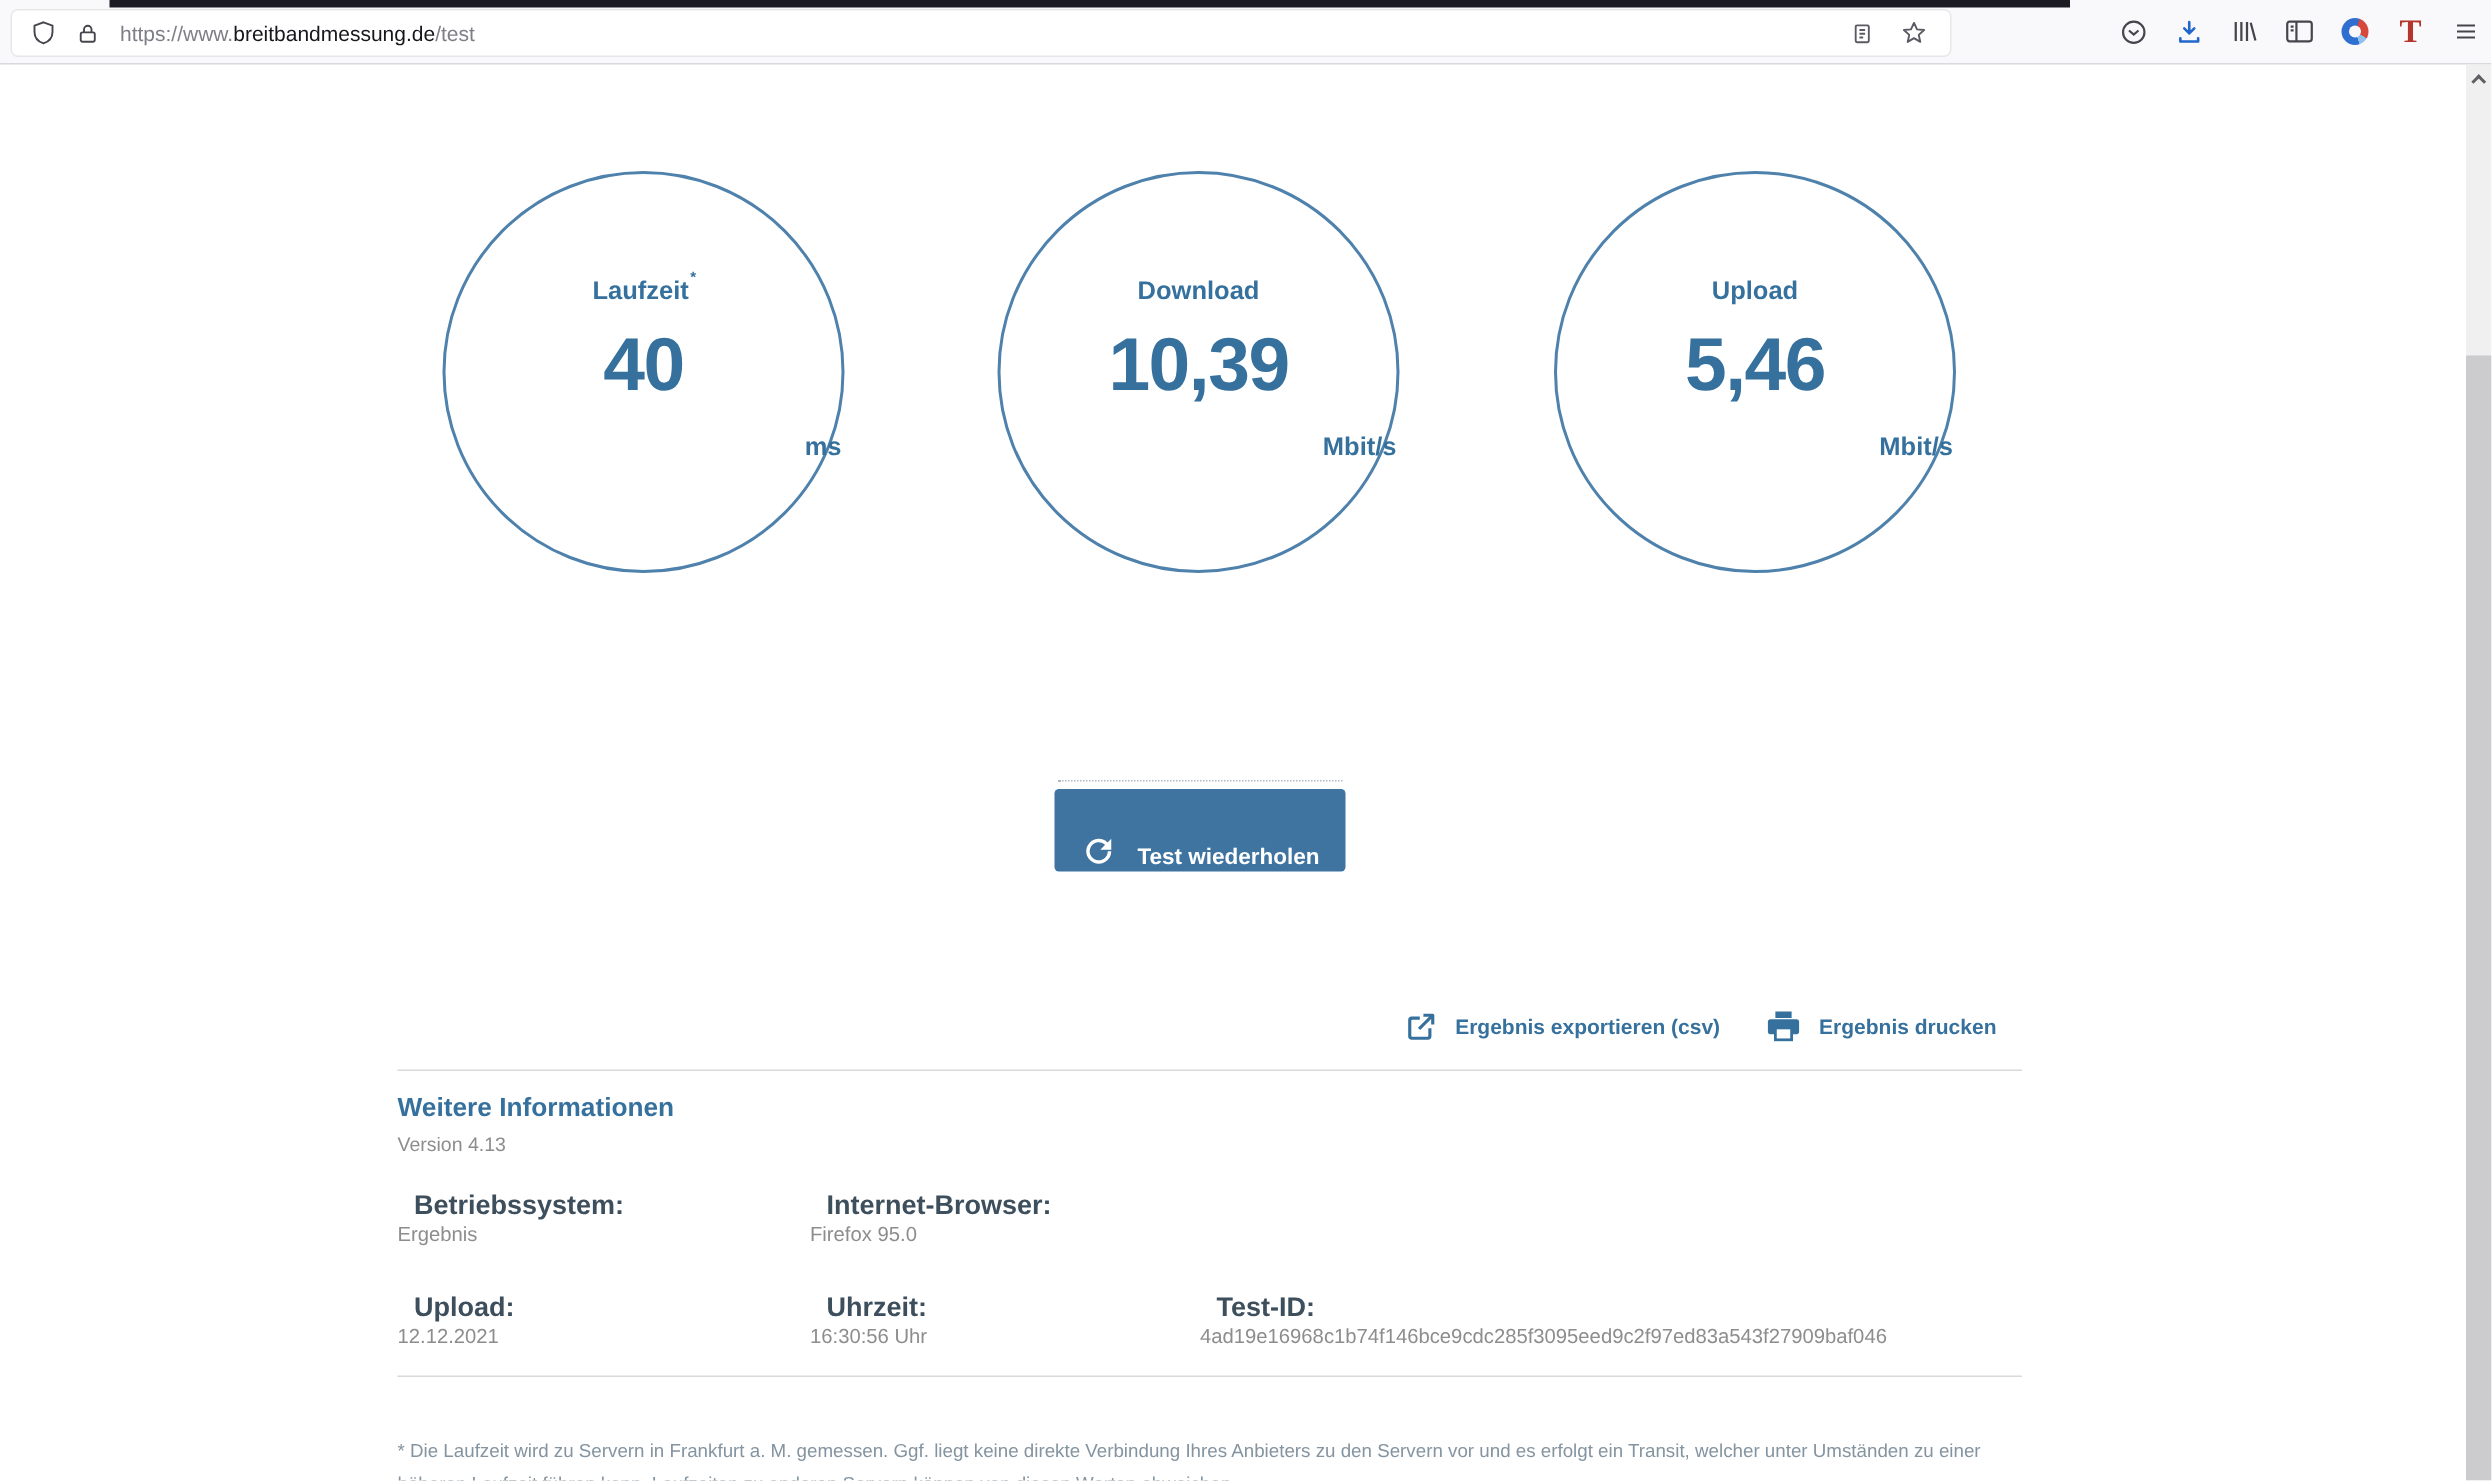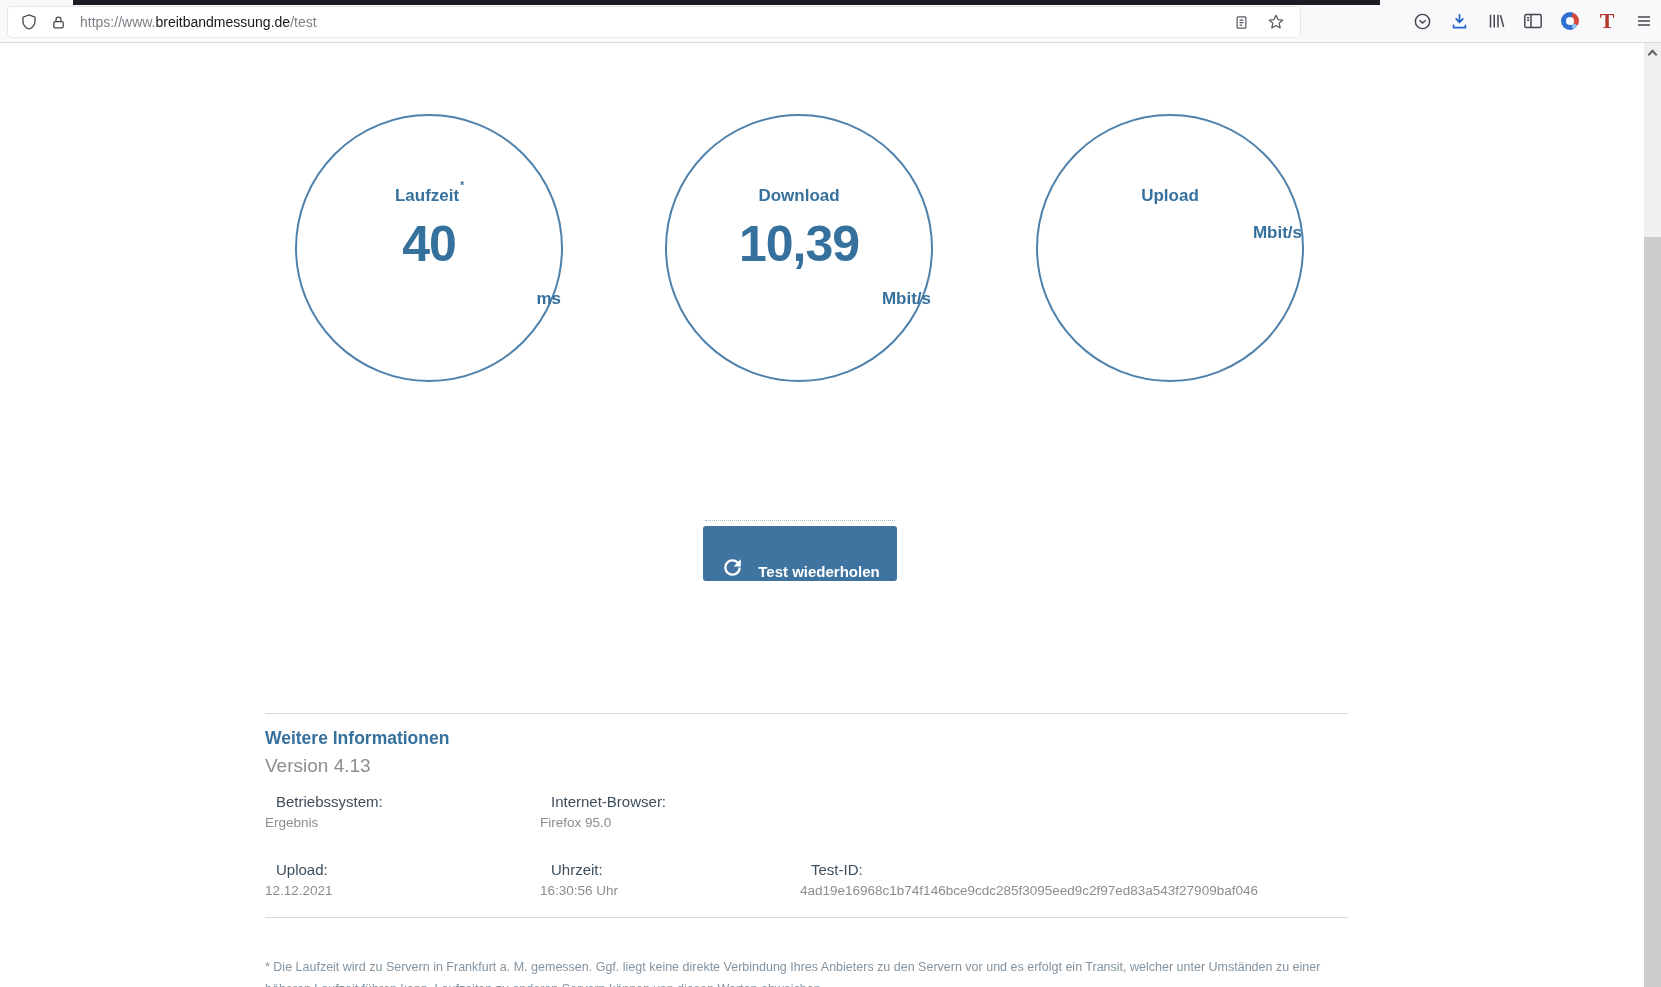--- a/index.html
+++ b/index.html
@@ -49,22 +49,22 @@
               border:none;border-radius:3px;color:#fff;font-weight:bold;font-size:15px;font-family:inherit;
               display:flex;align-items:flex-end;justify-content:center;gap:13px;cursor:pointer;}
 
   .links-row{position:absolute;top:627px;right:313px;display:flex;align-items:center;gap:28px;}
   .result-link{display:flex;align-items:center;gap:10px;color:var(--accent);font-weight:bold;font-size:14px;cursor:pointer;white-space:nowrap;}
 
   .divider{position:absolute;left:265px;width:1083px;border-top:1px solid var(--divider);}
   .div1{top:669px;} .div2{top:873px;}
 
   .info-heading{position:absolute;left:265px;top:684px;font-size:17.5px;font-weight:bold;color:var(--accent);}
-  .version{position:absolute;left:265px;top:711px;font-size:19px;color:var(--text-gray);}
-  .info-label{position:absolute;font-size:15px;font-weight:normal;color:var(--label-dark);white-space:nowrap;padding-left:11px;}
+  .version{position:absolute;left:265px;top:711px;font-size:13px;color:var(--text-gray);}
+  .info-label{position:absolute;font-size:18px;font-weight:bold;color:var(--label-dark);white-space:nowrap;padding-left:11px;}
   .info-value{position:absolute;font-size:13.5px;color:var(--text-gray);white-space:nowrap;}
   .colA{left:265px;} .colB{left:540px;} .colC{left:800px;}
   .rowA-l{top:749px;} .rowA-v{top:771px;} .rowB-l{top:817px;} .rowB-v{top:839px;}
 
   .footnote{position:absolute;left:265px;top:888px;width:1088px;font-size:12.5px;line-height:22px;color:var(--footnote-gray);margin-top:24px;}
 </style>
 </head>
 <body>
 
 <div class="screen">
@@ -155,31 +155,49 @@
     </div>
 
     <div class="circle c2">
       <div class="card-label"><span>Download</span><sup></sup></div>
       <div class="card-value">10,39</div>
       <div class="card-unit">Mbit/s</div>
     </div>
 
     <div class="circle c3">
       <div class="card-label"><span>Upload</span><sup></sup></div>
+      <div class="card-value">5,46</div>
       <div class="card-unit">Mbit/s</div>
     </div>
 
     <div class="focus-line"></div>
     <button class="repeat-btn">
       <svg width="25" height="25" viewBox="0 0 24 24" fill="#ffffff">
           <path d="M17.65 6.35A7.96 7.96 0 0 0 12 4a8 8 0 1 0 8 8h-2.2a5.8 5.8 0 1 1-1.7-4.1L13 11h7V4l-2.35 2.35z"></path>
         </svg>
       <span>Test wiederholen</span>
     </button>
 
+    <div class="links-row">
+      <span class="result-link">
+        <svg width="25" height="23" viewBox="0 0 24 24" fill="none" stroke="var(--accent)" stroke-width="2.2" stroke-linejoin="round">
+            <path d="M11 6H5.5A1.5 1.5 0 0 0 4 7.5v11A1.5 1.5 0 0 0 5.5 20h11a1.5 1.5 0 0 0 1.5-1.5V13"></path>
+            <path d="M10.5 13.5L20 4M13.5 4H20v6.5"></path>
+          </svg>
+        <span>Ergebnis exportieren (csv)</span>
+      </span>
+      <span class="result-link">
+        <svg width="28" height="26" viewBox="0 0 24 24">
+            <path fill="var(--accent)" d="M7 3h10v4H7z"></path>
+            <path fill="var(--accent)" d="M4 7.8h16a1.6 1.6 0 0 1 1.6 1.6v6a1.6 1.6 0 0 1-1.6 1.6H4a1.6 1.6 0 0 1-1.6-1.6v-6A1.6 1.6 0 0 1 4 7.8z"></path>
+            <rect x="7" y="13.2" width="10" height="7.3" fill="#ffffff" stroke="var(--accent)" stroke-width="1.7"></rect>
+          </svg>
+        <span>Ergebnis drucken</span>
+      </span>
+    </div>
 
     <div class="divider div1"></div>
 
     <div class="info-heading">Weitere Informationen</div>
     <div class="version">Version 4.13</div>
 
     <div class="info-label colA rowA-l">Betriebssystem:</div>
     <div class="info-value colA rowA-v">Ergebnis</div>
     <div class="info-label colB rowA-l">Internet-Browser:</div>
     <div class="info-value colB rowA-v">Firefox 95.0</div>

